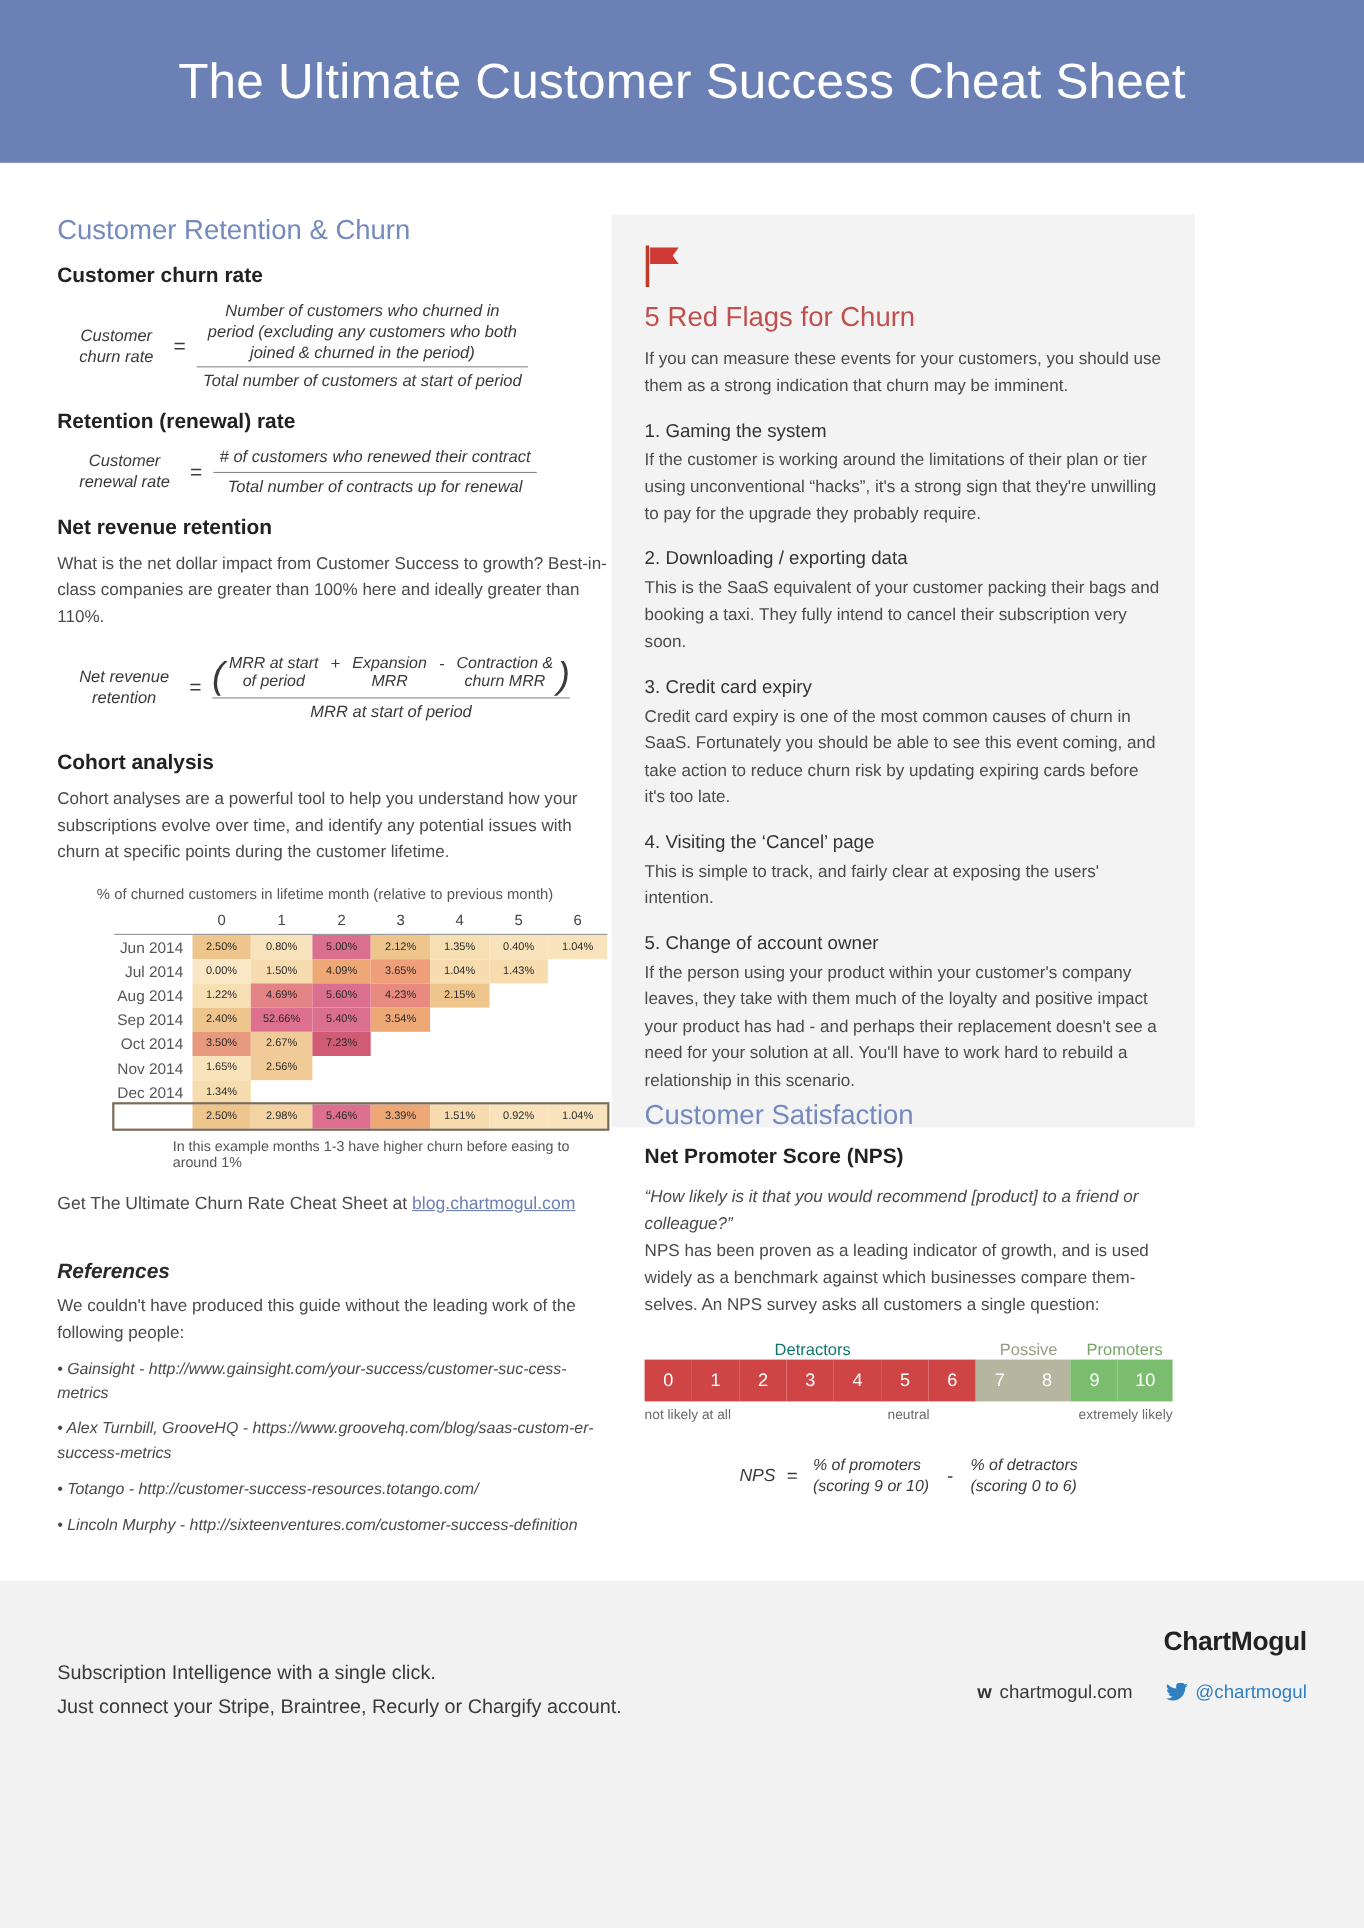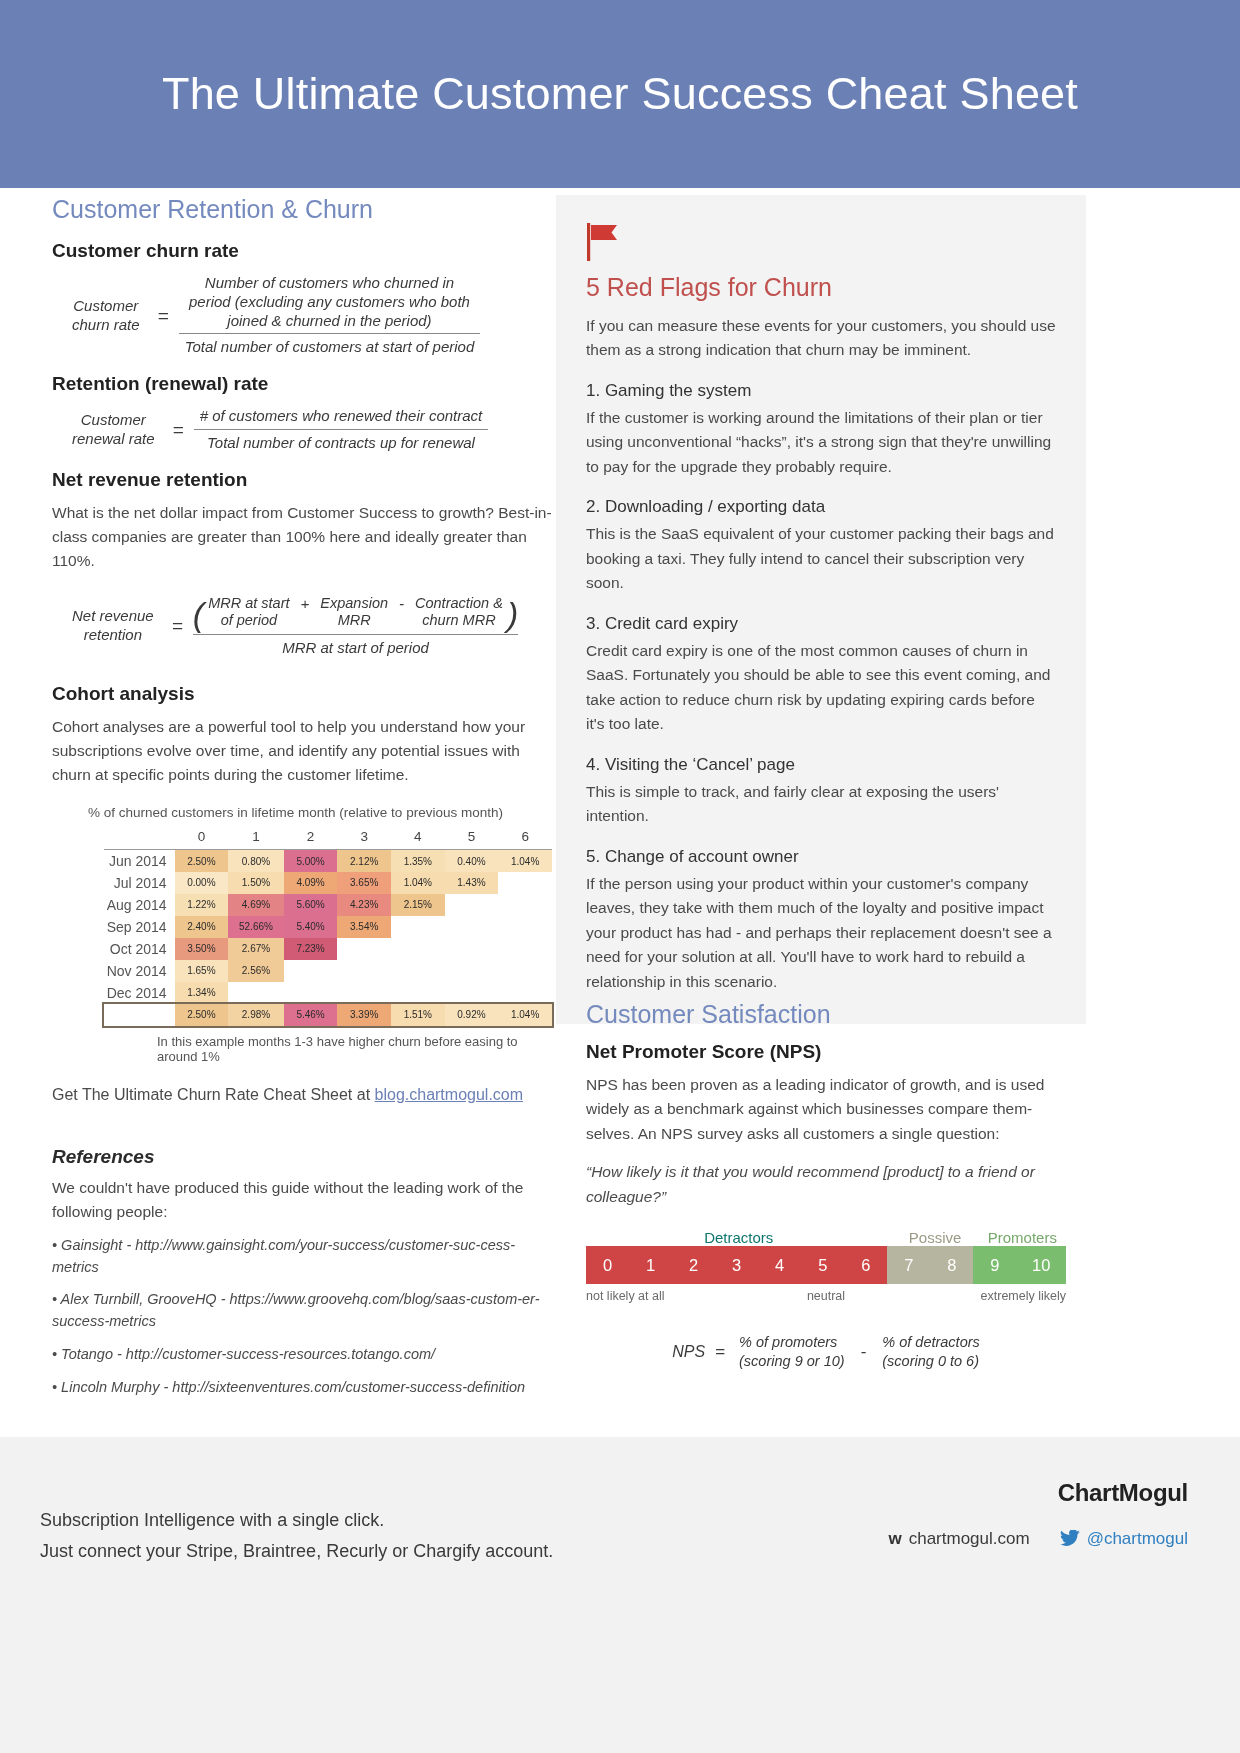--- a/index.html
+++ b/index.html
@@ -8,21 +8,21 @@
     height: 1753px;
     background: #ffffff;
     font-family: "Liberation Sans", sans-serif;
     color: #3f3f3f;
     overflow: hidden;
   }
   .page { position: relative; width: 1240px; height: 1753px; background: #fff; }
 
   
   .header {
-    position: absolute; left: 0; top: 0; width: 1240px; height: 188px;
+    position: absolute; left: 0; top: 0; width: 1240px; height: 148px;
     background: #6b80b5;
     display: flex; align-items: center; justify-content: center;
   }
   .header-title {
     color: #ffffff;
     font-size: 45px;
     font-weight: 300;
     letter-spacing: 0.2px;
     font-family: "Liberation Sans", sans-serif;
   }
@@ -132,21 +132,21 @@
   .nps-formula .lbl { font-size: 16px; padding-right: 10px; }
   .nps-formula .eq2 { font-size: 17px; padding-right: 14px; }
   .nps-frac { font-size: 14.5px; line-height: 1.3; white-space: pre-line; text-align: left; }
   .nps-minus { font-size: 17px; padding: 0 16px; }
 
   
   .footer {
     position: absolute; left: 0; top: 1437px; width: 1240px; height: 316px;
     background: #f2f2f2;
   }
-  .footer-left { position: absolute; left: 40px; top: 68px; }
+  .footer-left { position: absolute; left: 52px; top: 68px; }
   .footer-left p { font-size: 18px; color: #3a3a3a; line-height: 1.7; }
   .footer-brand {
     position: absolute; right: 52px; top: 42px; text-align: right;
     font-size: 24px; font-weight: 700; color: #222; letter-spacing: -0.3px;
   }
   .footer-links {
     position: absolute; right: 52px; top: 92px; display: flex; gap: 30px;
     font-size: 17px; color: #3a3a3a; align-items: center;
   }
   .footer-links span.ic { color: #333; font-weight: 700; margin-right: 7px; }
@@ -349,22 +349,22 @@
         <h4 class="numbered">4. Visiting the ‘Cancel’ page</h4>
         <p class="body-right">This is simple to track, and fairly clear at exposing the users' intention.</p>
         <h4 class="numbered">5. Change of account owner</h4>
         <p class="body-right">If the person using your product within your customer's company leaves, they take with them much of the loyalty and positive impact your product has had - and perhaps their replacement doesn't see a need for your solution at all. You'll have to work hard to rebuild a relationship in this scenario.</p>
       </div>
   </div>
 
   <div class="col-right-2">
     <h2 class="section">Customer Satisfaction</h2>
     <h3 class="sub" style="margin-top:6px;">Net Promoter Score (NPS)</h3>
+    <p class="body-right" style="font-style:italic;margin-top:14px;">“How likely is it that you would recommend [product] to a friend or colleague?”</p>
     <p class="body-right">NPS has been proven as a leading indicator of growth, and is used widely as a benchmark against which businesses compare them-selves. An NPS survey asks all customers a single question:</p>
-    <p class="body-right" style="font-style:italic;margin-top:14px;">“How likely is it that you would recommend [product] to a friend or colleague?”</p>
 
     <div class="nps-labels">
       <div class="nps-lbl-det" style="flex:7;">Detractors</div>
       <div class="nps-lbl-pas" style="flex:2;">Possive</div>
       <div class="nps-lbl-pro" style="flex:2;">Promoters</div>
     </div>
     <div class="nps-bar" id="nps-bar">
         <div class="nps-seg" style="flex: 1 1 0%; background: rgb(207, 69, 69);">0</div>
         <div class="nps-seg" style="flex: 1 1 0%; background: rgb(207, 69, 69);">1</div>
         <div class="nps-seg" style="flex: 1 1 0%; background: rgb(207, 69, 69);">2</div>

